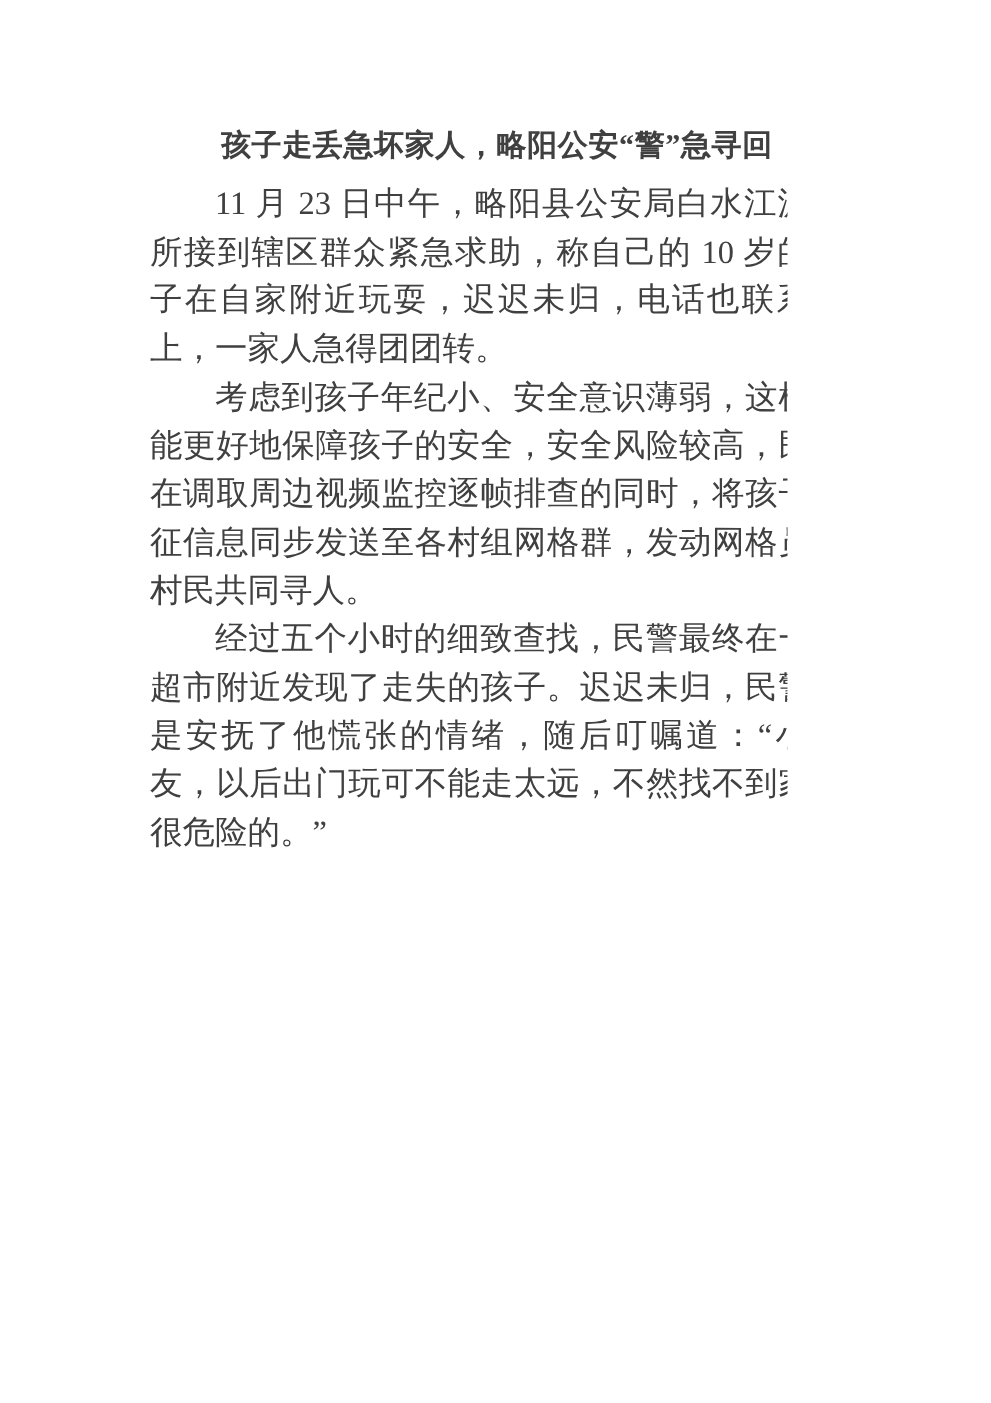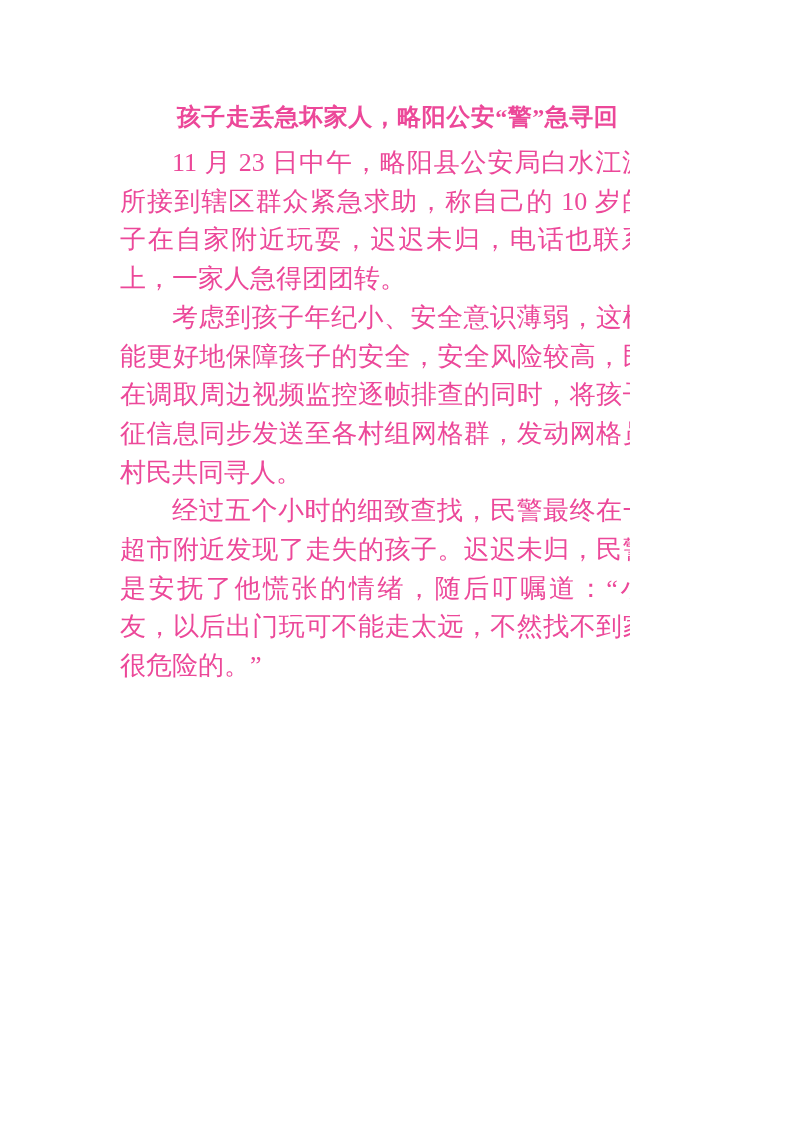--- a/index.html
+++ b/index.html
@@ -7,21 +7,21 @@
     padding: 0;
     background: #ffffff;
   }
   .page {
     position: relative;
     width: 630px;
     height: 1122px;
     background: #ffffff;
     overflow: hidden;
     font-family: "Liberation Serif", "DejaVu Serif", serif;
-    color: #ec4899;
+    color: #404040;
   }
   .doc {
     position: absolute;
     left: 120px;
     top: 103px;
     width: 555px;
   }
   .article-title {
     margin: 0 0 13px 0;
     font-size: 24px;

